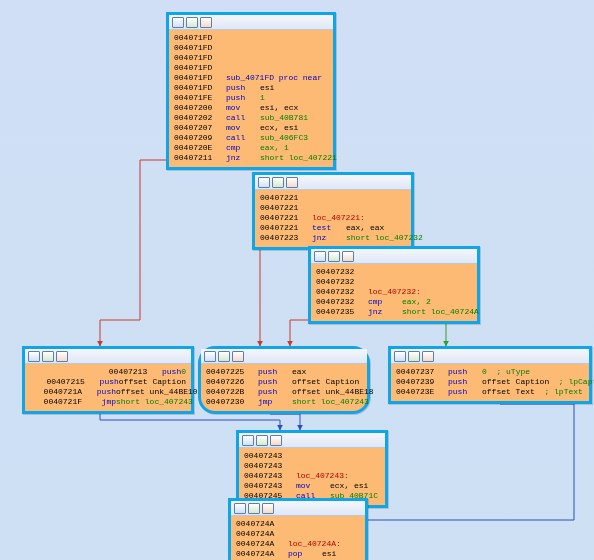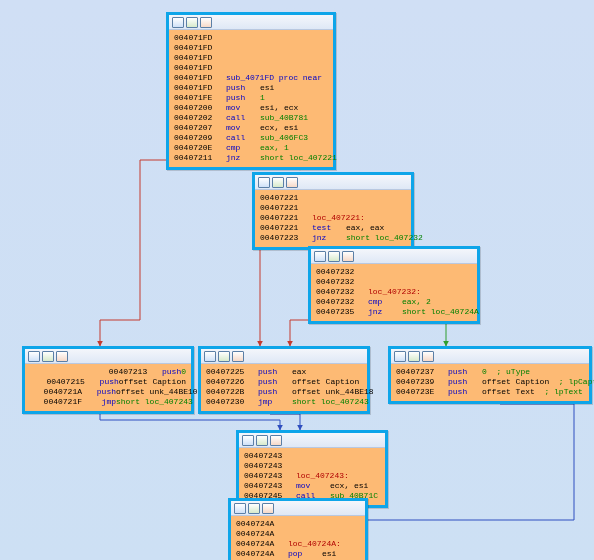--- a/index.html
+++ b/index.html
@@ -80,21 +80,21 @@
       <div class="body"><span class="row"><span class="addr">00407232</span></span><span class="row"><span class="addr">00407232</span></span><span class="row"><span class="col-a addr">00407232</span><span class="lbl">loc_407232:</span></span><span class="row"><span class="col-a addr">00407232</span><span class="col-m kw">cmp</span><span class="imm">eax, 2</span></span><span class="row"><span class="col-a addr">00407235</span><span class="col-m kw">jnz</span><span class="tgt">short loc_40724A</span></span></div>
     </div>
 <div class="node" id="node-b1" style="left: 22px; top: 346px; width: 166px; min-height: 56px; text-align: right;">
       <div class="titlebar">
         <span class="tbicon"></span>
         <span class="tbicon b"></span>
         <span class="tbicon c"></span>
       </div>
       <div class="body"><span class="row"><span class="col-a addr">00407213</span><span class="col-m kw">push</span><span class="imm">0</span></span><span class="row"><span class="col-a addr">00407215</span><span class="col-m kw">push</span><span class="op">offset Caption</span></span><span class="row"><span class="col-a addr">0040721A</span><span class="col-m kw">push</span><span class="op">offset unk_44BE10</span></span><span class="row"><span class="col-a addr">0040721F</span><span class="col-m kw">jmp</span><span class="tgt">short loc_407243</span></span></div>
     </div>
-<div class="node" id="node-b2" style="left: 198px; top: 346px; width: 166px; min-height: 56px;">
+<div class="node" id="node-b2" style="left: 198px; top: 346px; width: 166px; min-height: 56px; border-radius: 17px;">
       <div class="titlebar">
         <span class="tbicon"></span>
         <span class="tbicon b"></span>
         <span class="tbicon c"></span>
       </div>
       <div class="body"><span class="row"><span class="col-a addr">00407225</span><span class="col-m kw">push</span><span class="op">eax</span></span><span class="row"><span class="col-a addr">00407226</span><span class="col-m kw">push</span><span class="op">offset Caption</span></span><span class="row"><span class="col-a addr">0040722B</span><span class="col-m kw">push</span><span class="op">offset unk_44BE18</span></span><span class="row"><span class="col-a addr">00407230</span><span class="col-m kw">jmp</span><span class="tgt">short loc_407243</span></span></div>
     </div>
 <div class="node" id="node-b3" style="left: 388px; top: 346px; width: 198px; min-height: 46px;">
       <div class="titlebar">
         <span class="tbicon"></span>

